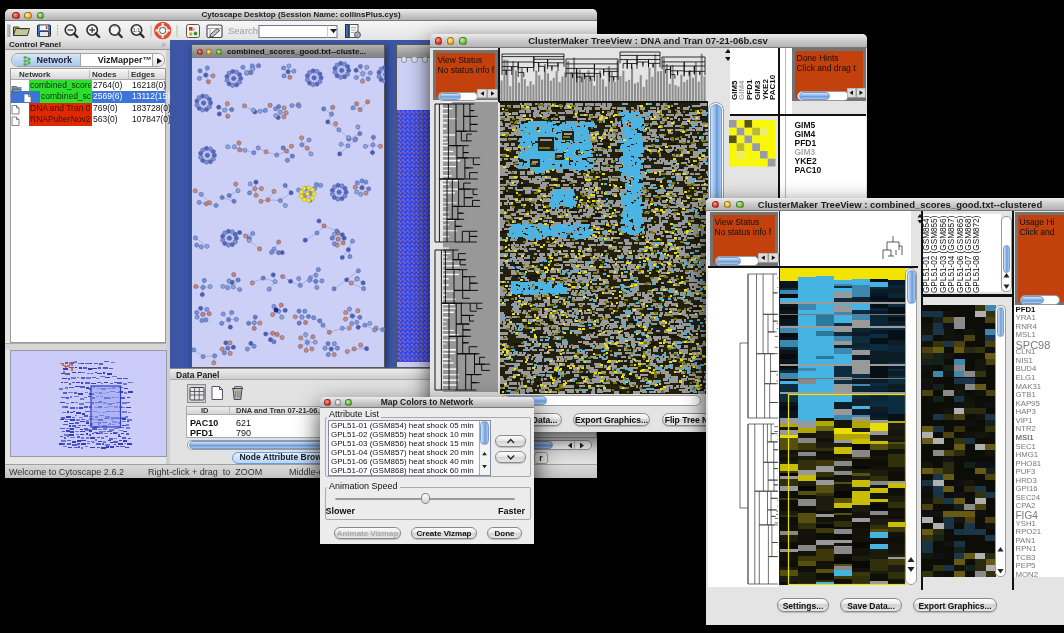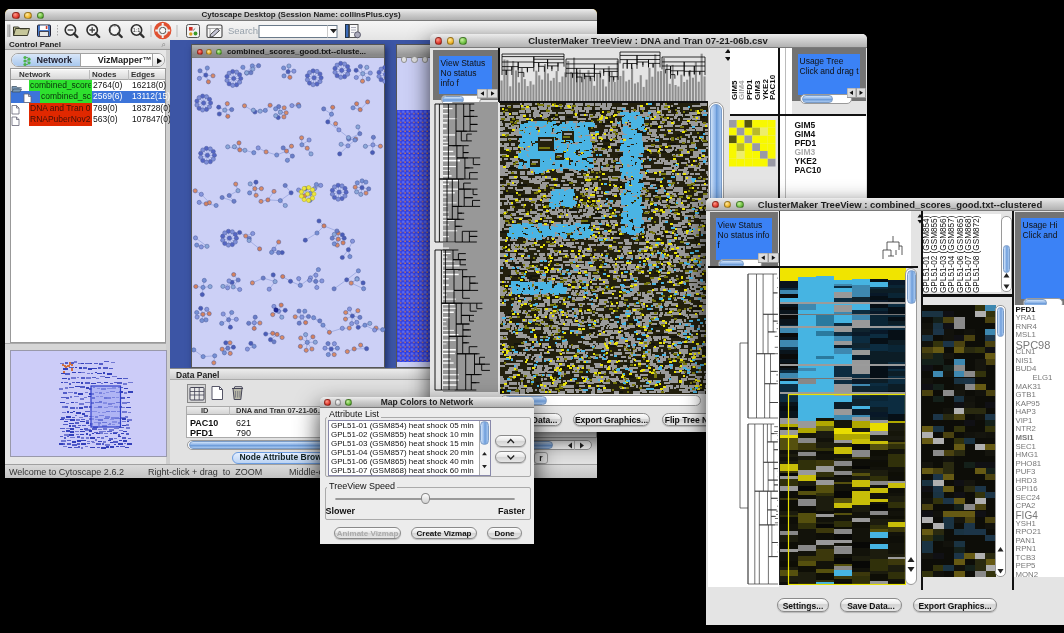--- a/index.html
+++ b/index.html
@@ -14,21 +14,21 @@
 .g{background:radial-gradient(circle at 35% 30%,#c8f0a0,#6fc143 60%,#3f8f1f)}
 .gr{background:radial-gradient(circle at 35% 30%,#f8f8f8,#d0d0d0 60%,#b0b0b0)}
 .aqbtn{position:absolute;border:1px solid #8a8a8a;border-radius:9px;white-space:nowrap;
  background:linear-gradient(#fdfdfd,#e8e8e8 45%,#d2d2d2 46%,#e6e6e6);overflow:hidden;
  text-align:center;color:#111;font-weight:bold;box-shadow:0 1px 1px rgba(0,0,0,.2)}
 .sctrack{position:absolute;background:#fff;border:1px solid #9a9a9a;border-radius:8px}
 .scthumb{position:absolute;border-radius:7px;
  background:linear-gradient(#cfe2f8,#8db4e8 45%,#6b9bd8 55%,#a8c8f0);border:1px solid #7a9cc8}
 .scthumbv{position:absolute;border-radius:7px;
  background:linear-gradient(90deg,#cfe2f8,#8db4e8 45%,#6b9bd8 55%,#a8c8f0);border:1px solid #7a9cc8}
-.panel{position:absolute;background:#3b82f6;border:6px solid #737373;color:#111}
+.panel{position:absolute;background:#c2410c;border:3px solid #737373;color:#111}
 .tri{display:inline-block;width:0;height:0}
 </style></head><body>
 <div class="abs" style="left:5px;top:9px;width:592px;height:469px;background:#eab308;border-radius:5px 5px 0 0;box-shadow:0 8px 22px rgba(0,0,0,.7)">
     <div class="tbar abs" style="left:0;top:0;width:100%;height:11.5px;border-radius:5px 5px 0 0;font-size:8px;line-height:12.5px">Cytoscape Desktop (Session Name: collinsPlus.cys)</div>
     <div class="lights abs" style="left:7px;top:2.6px"><i class="r"></i><i class="y"></i><i class="g"></i></div>
     <div class="abs" style="left:0;top:11.5px;width:100%;height:28.5px;background:linear-gradient(#f6f6f6,#dcdcdc);border-bottom:1px solid #9a9a9a"></div>
     <svg style="position:absolute;left:0px;top:11.5px" width="592" height="28.5" viewBox="0 0 592 28.5">
       <g fill="none">
         <g stroke="#8a8a8a">
           <path d="M3 3.5V16M4.8 3.5V16"></path>
@@ -806,21 +806,21 @@
       <text transform="translate(14.2,52) rotate(-90)" font-size="8" font-weight="bold" fill="#a8a8a8" font-family="Liberation Sans">GIM4</text>
       <text transform="translate(22.0,52) rotate(-90)" font-size="8" font-weight="bold" fill="#111" font-family="Liberation Sans">PFD1</text>
       <text transform="translate(29.8,52) rotate(-90)" font-size="8" font-weight="bold" fill="#111" font-family="Liberation Sans">GIM3</text>
       <text transform="translate(37.5,52) rotate(-90)" font-size="8" font-weight="bold" fill="#111" font-family="Liberation Sans">YKE2</text>
       <text transform="translate(45.2,52) rotate(-90)" font-size="8" font-weight="bold" fill="#111" font-family="Liberation Sans">PAC10</text>
     </svg>
     <div class="abs" style="left:348px;top:14px;width:2.4px;height:345px;background:#111"></div>
     <div class="abs" style="left:350.5px;top:14px;width:11.5px;height:345px;background:#fff"></div>
     <div class="abs" style="left:355px;top:14px;width:1px;height:345px;background:#bbb"></div>
     <div class="panel" style="left:362px;top:14px;width:74px;height:53px;font-size:8.5px">
-      <div style="margin:2px 0 0 2px">Usage Tree</div>
+      <div style="margin:2px 0 0 2px">Done Hints</div>
       <div style="margin:0 0 0 2px">Click and drag t</div>
       <div class="sctrack" style="left:2.5px;top:40px;width:52px;height:9.5px"></div>
       <div class="scthumb" style="left:4px;top:41px;width:31px;height:7.5px"></div>
     </div>
     <svg style="position:absolute;left:417px;top:54px" width="19" height="10" viewBox="0 0 19 10">
       <rect x="0" y="0" width="9" height="9.5" fill="#ddd" stroke="#999"></rect>
       <rect x="9.5" y="0" width="9" height="9.5" fill="#ddd" stroke="#999"></rect>
       <path d="M6 2.5l-3.5 2.2L6 7z" fill="#111"></path>
       <path d="M12.5 2.5l3.5 2.2-3.5 2.3z" fill="#111"></path>
     </svg>
@@ -998,21 +998,21 @@
     </svg>
     <div class="abs" style="left:308.5px;top:107px;width:50.5px;height:272px;background:#fff"></div>
     <div style="position:absolute;left:310px;top:106.5px;font-size:7.8px;font-weight:bold;color:#111">PFD1</div>
     <div style="position:absolute;left:310px;top:115.1px;font-size:7.8px;font-weight:normal;color:#787878">YRA1</div>
     <div style="position:absolute;left:310px;top:123.6px;font-size:7.8px;font-weight:normal;color:#787878">RNR4</div>
     <div style="position:absolute;left:310px;top:132.2px;font-size:7.8px;font-weight:normal;color:#787878">MSL1</div>
     <div style="position:absolute;left:310px;top:140.7px;font-size:11px;font-weight:normal;color:#787878">SPC98</div>
     <div style="position:absolute;left:310px;top:149.3px;font-size:7.8px;font-weight:normal;color:#787878">CLN1</div>
     <div style="position:absolute;left:310px;top:157.9px;font-size:7.8px;font-weight:normal;color:#787878">NIS1</div>
     <div style="position:absolute;left:310px;top:166.4px;font-size:7.8px;font-weight:normal;color:#787878">BUD4</div>
-    <div style="position:absolute;left:327px;top:175.0px;font-size:7.8px;font-weight:normal;color:#787878">ELG1</div>
+    <div style="position:absolute;left:310px;top:175.0px;font-size:7.8px;font-weight:normal;color:#787878">ELG1</div>
     <div style="position:absolute;left:310px;top:183.5px;font-size:7.8px;font-weight:normal;color:#787878">MAK31</div>
     <div style="position:absolute;left:310px;top:192.1px;font-size:7.8px;font-weight:normal;color:#787878">GTB1</div>
     <div style="position:absolute;left:310px;top:200.7px;font-size:7.8px;font-weight:normal;color:#787878">KAP95</div>
     <div style="position:absolute;left:310px;top:209.2px;font-size:7.8px;font-weight:normal;color:#787878">HAP3</div>
     <div style="position:absolute;left:310px;top:217.8px;font-size:7.8px;font-weight:normal;color:#787878">VIP1</div>
     <div style="position:absolute;left:310px;top:226.3px;font-size:7.8px;font-weight:normal;color:#787878">NTR2</div>
     <div style="position:absolute;left:310px;top:234.9px;font-size:7.8px;font-weight:bold;color:#787878">MSI1</div>
     <div style="position:absolute;left:310px;top:243.5px;font-size:7.8px;font-weight:normal;color:#787878">SEC1</div>
     <div style="position:absolute;left:310px;top:252.0px;font-size:7.8px;font-weight:normal;color:#787878">HMG1</div>
     <div style="position:absolute;left:310px;top:260.6px;font-size:7.8px;font-weight:normal;color:#787878">PHO81</div>
@@ -1045,20 +1045,20 @@
       <path d="M5.5 3l2.4 3.2H3.1z" fill="#222"></path>
       <path d="M3.1 16h4.8l-2.4 3.2z" fill="#222"></path>
     </svg>
     <div class="aqbtn" style="left:174.5px;top:37.5px;width:31.5px;height:12px"></div>
     <div class="aqbtn" style="left:174.5px;top:53.5px;width:31.5px;height:12px"></div>
     <svg style="position:absolute;left:174.5px;top:37.5px" width="31.5" height="28" viewBox="0 0 31.5 28">
       <path d="M12.5 8l3.2-3.5L19 8" stroke="#222" stroke-width="1.3" fill="none"></path>
       <path d="M12.5 20.5l3.2 3.5 3.5-3.5" stroke="#222" stroke-width="1.3" fill="none"></path>
     </svg>
     <div class="abs" style="left:4.5px;top:90px;width:206px;height:33px;border:1px solid #aaa;border-radius:2px"></div>
-    <div class="abs" style="left:7px;top:83.5px;font-size:9px;color:#111;background:#ececec;padding:0 2px">TreeView Speed</div>
+    <div class="abs" style="left:7px;top:83.5px;font-size:9px;color:#111;background:#ececec;padding:0 2px">Animation Speed</div>
     <div class="abs" style="left:15px;top:100.5px;width:180px;height:2.6px;background:#b8b8b8;border:1px solid #999;border-radius:2px"></div>
     <div class="abs" style="left:101px;top:95.5px;width:9px;height:11px;background:linear-gradient(#fdfdfd,#d2d2d2);border:1px solid #888;border-radius:4.5px 4.5px 50% 50%"></div>
     <div class="abs" style="left:5.5px;top:108.5px;font-size:9px;font-weight:bold;color:#111">Slower</div>
     <div class="abs" style="left:178px;top:108.5px;font-size:9px;font-weight:bold;color:#111">Faster</div>
     <div class="aqbtn" style="left:14px;top:130px;width:67px;height:11.5px;font-size:8px;line-height:11.5px;color:#aaa">Animate Vizmap</div>
     <div class="aqbtn" style="left:91px;top:130px;width:66px;height:11.5px;font-size:8px;line-height:11.5px">Create Vizmap</div>
     <div class="aqbtn" style="left:167px;top:130px;width:35px;height:11.5px;font-size:8px;line-height:11.5px">Done</div>
   </div>
 </body></html>

